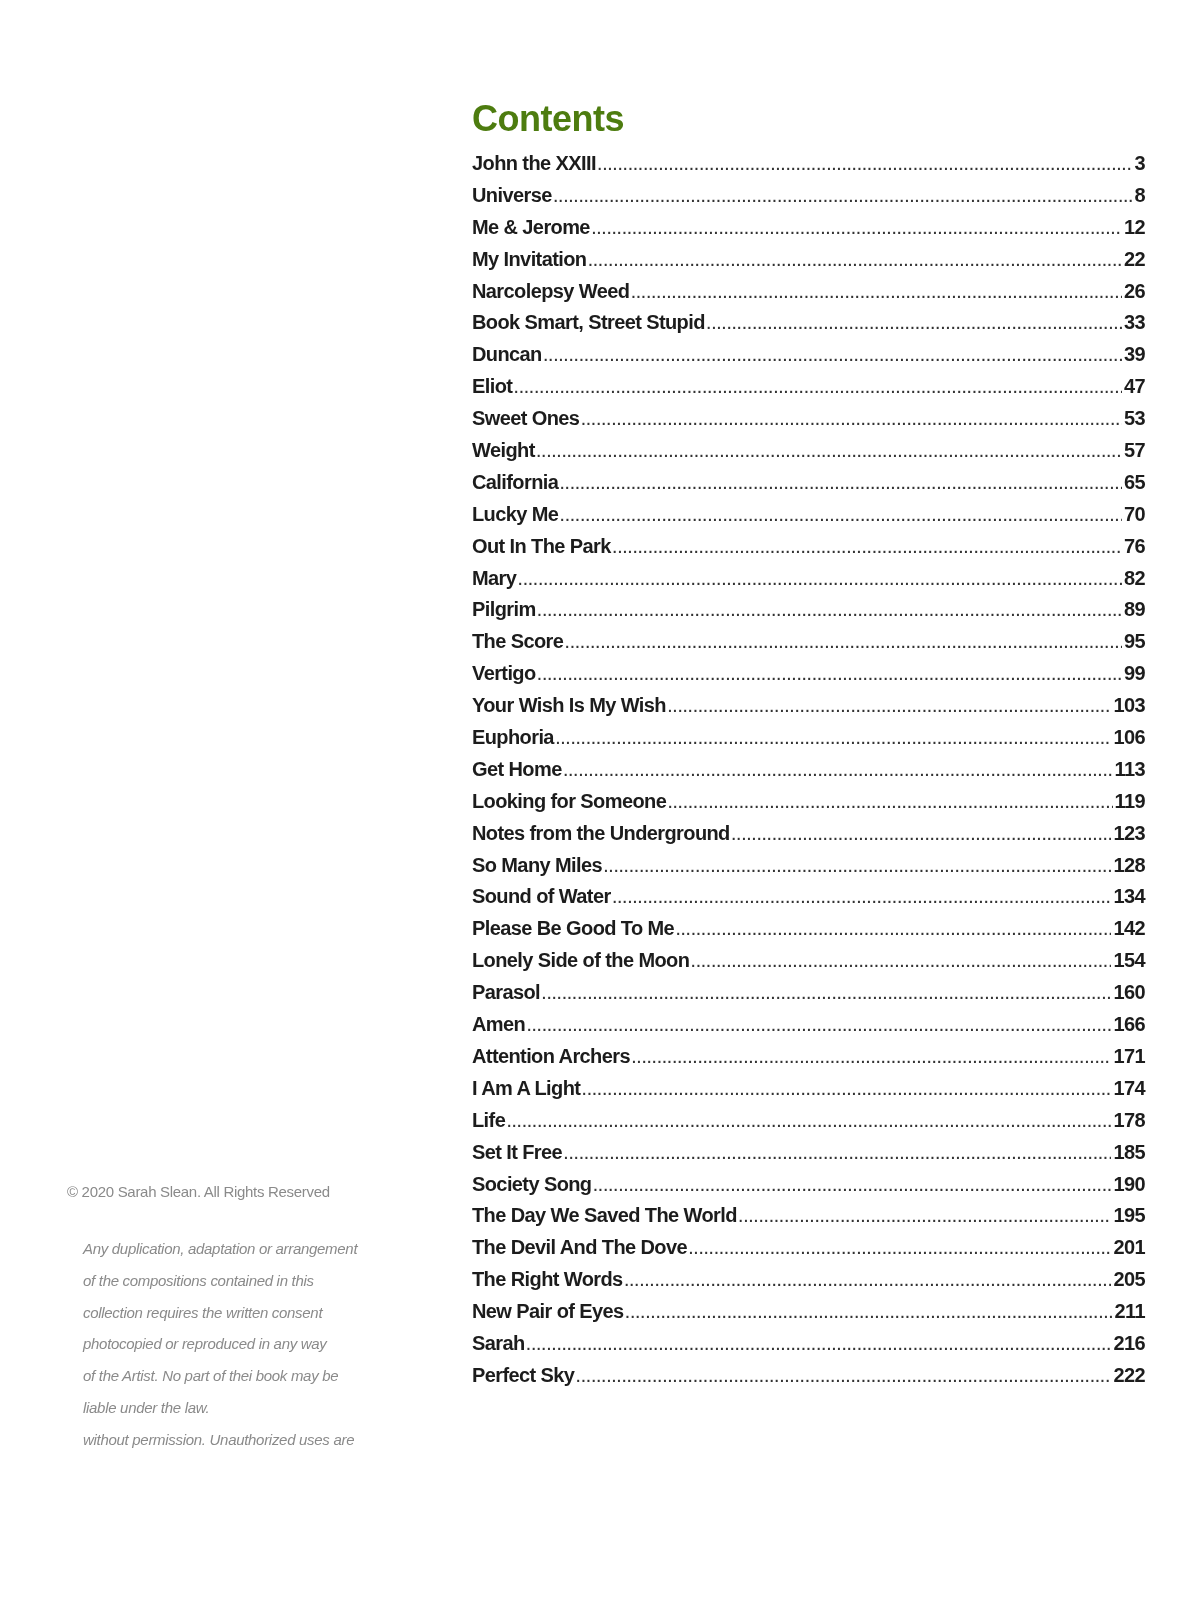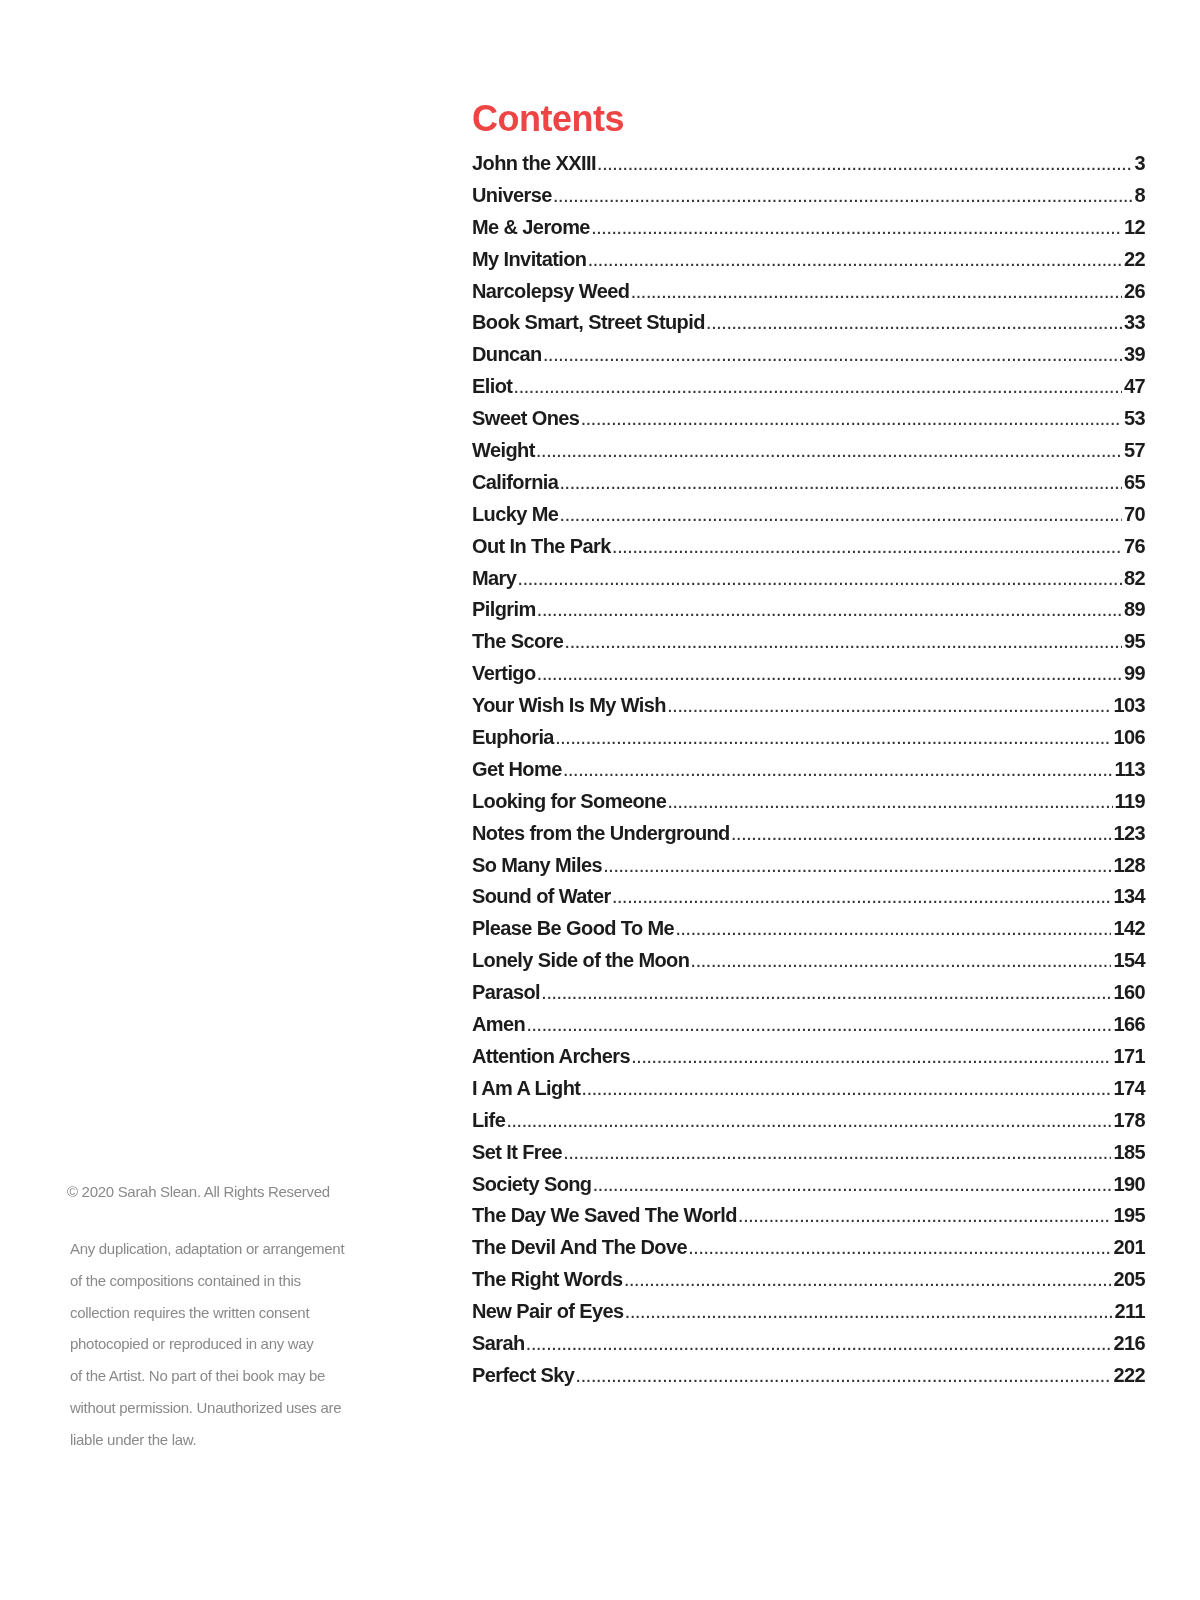--- a/index.html
+++ b/index.html
@@ -1,32 +1,32 @@
 <!DOCTYPE html>
 <html><head>
 <meta charset="utf-8">
 <style>
   html, body { margin: 0; padding: 0; background: #ffffff; }
   body { width: 1200px; height: 1600px; position: relative; overflow: hidden;
          font-family: "Liberation Sans", sans-serif; color: #1a1a1a; }
   .toc { position: absolute; left: 472px; top: 96px; width: 673px; }
-  .toc-title { font-size: 36px; font-weight: bold; letter-spacing: -0.5px; color: #ef4444;
+  .toc-title { font-size: 36px; font-weight: bold; letter-spacing: -0.5px; color: #4d7c0f;
                margin: 0 0 10px 0; line-height: 46px; }
   .toc-list { list-style: none; margin: 0; padding: 0; }
   .toc-row { display: flex; align-items: baseline; height: 31.9px; font-size: 20px;
              letter-spacing: -0.6px; color: #1c1c1c; white-space: nowrap; font-weight: bold; }
   .toc-row .t { flex: 0 0 auto; }
   .toc-row .dots { flex: 1 1 auto; overflow: hidden; margin: 0 2px; color: #333;
                    letter-spacing: 1.2px; font-size: 14px; }
   .toc-row .dots::before { content: "........................................................................................................................................................................................................"; }
   .toc-row .p { flex: 0 0 auto; text-align: right; }
   .legal { position: absolute; left: 67px; top: 1176px; width: 320px; color: #8a8a8a;
            font-size: 15px; letter-spacing: -0.3px; }
   .legal .copy { margin: 5px 0 30px 0; line-height: 22px; }
-  .legal .notice { margin: 3px; line-height: 31.8px; }
+  .legal .notice { margin: 16px; line-height: 31.8px; font-style: italic; }
   .legal .notice span { display: block; }
 </style>
 </head>
 <body>
 
 <div class="toc">
   <h1 class="toc-title">Contents</h1>
   <ul class="toc-list" id="toc-list">
       <li class="toc-row">
         <span class="t">John the XXIII</span>
@@ -227,16 +227,16 @@
 </div>
 
 <div class="legal">
   <p class="copy">© 2020 Sarah Slean. All Rights Reserved</p>
   <p class="notice" id="notice">
       <span>Any duplication, adaptation or arrangement</span>
       <span>of the compositions contained in this</span>
       <span>collection requires the written consent</span>
       <span>photocopied or reproduced in any way</span>
       <span>of the Artist. No part of thei book may be</span>
+      <span>liable under the  law.</span>
       <span>without permission. Unauthorized uses are</span>
-      <span>liable under the  law.</span>
     </p>
 </div>
 
 </body></html>

